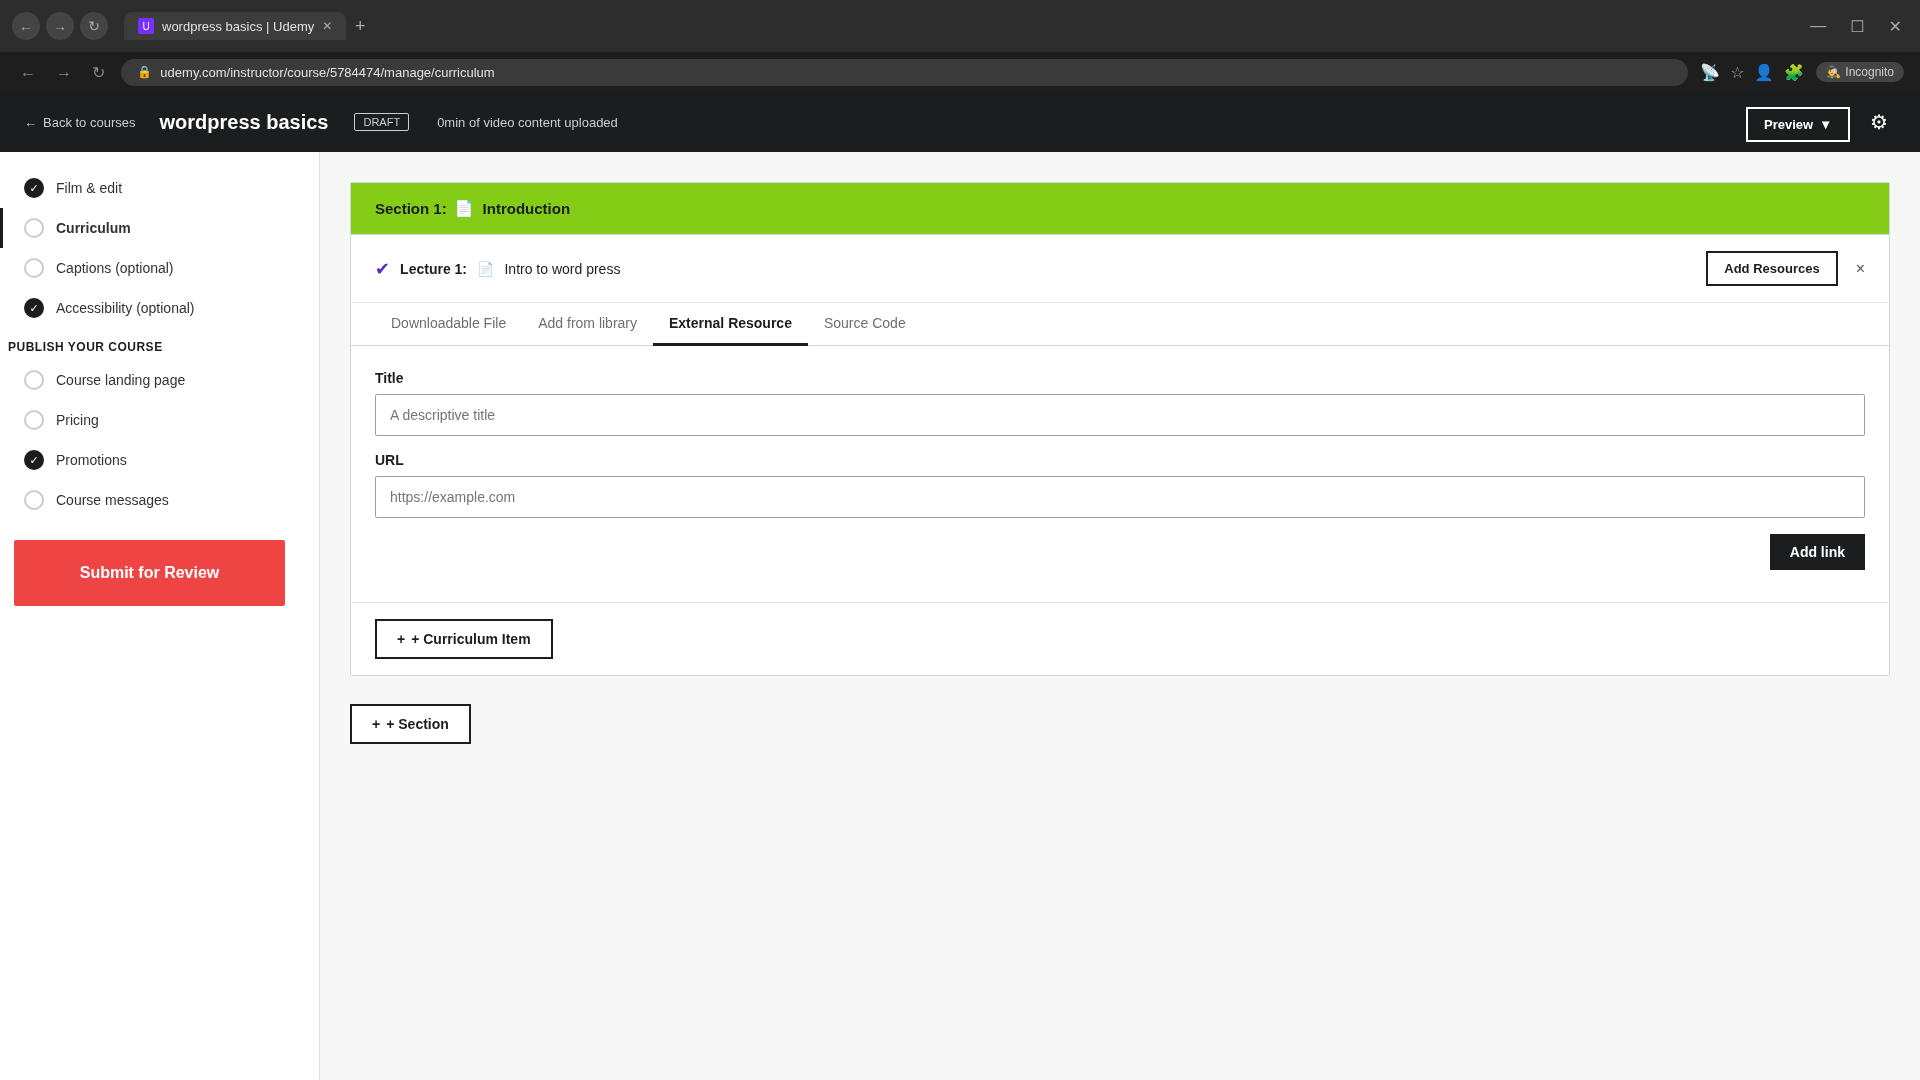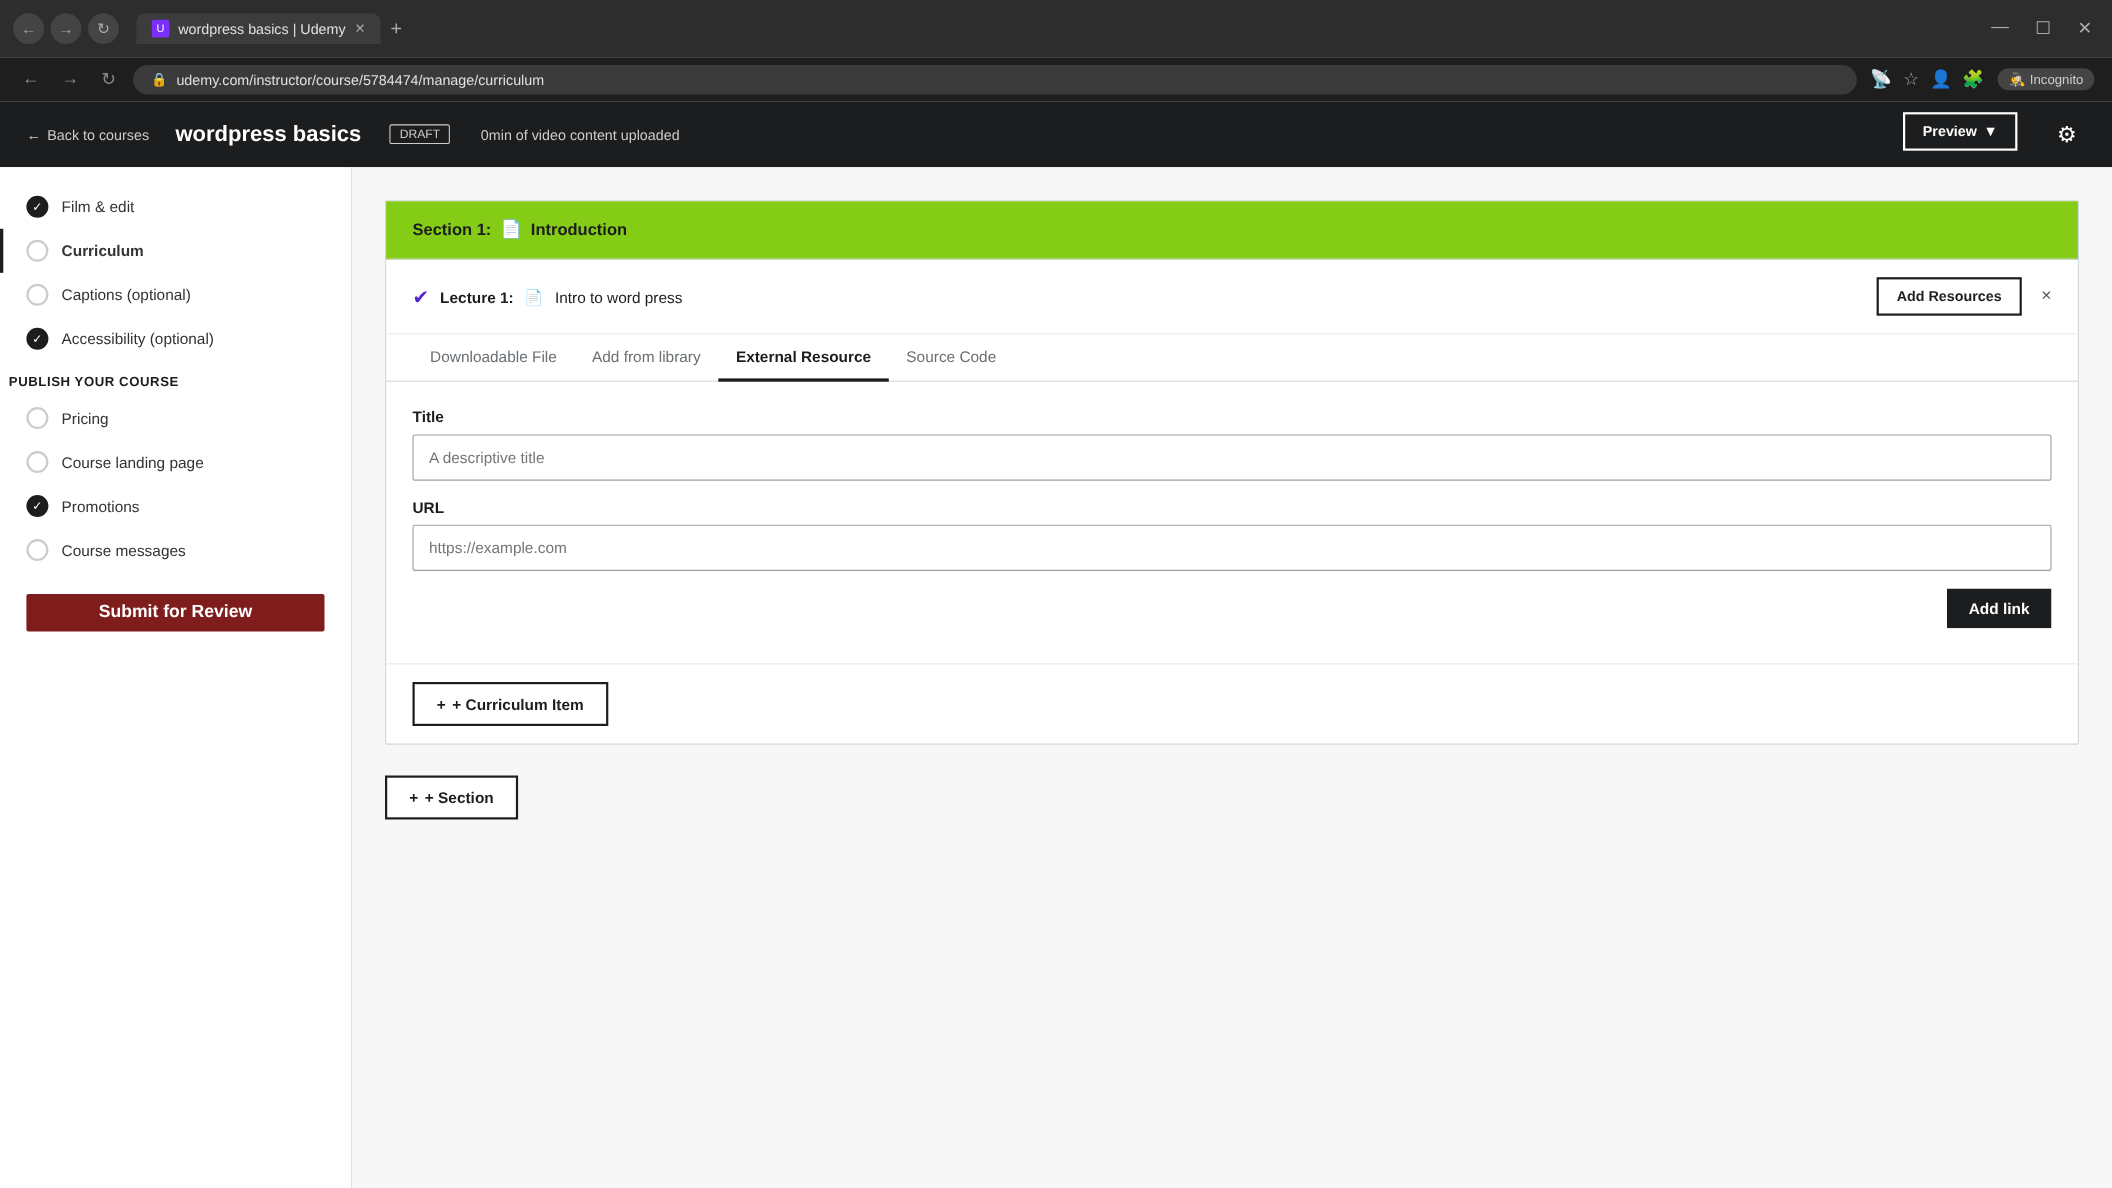--- a/index.html
+++ b/index.html
@@ -76,21 +76,21 @@
       height: 60px;
       display: flex;
       align-items: center;
       padding: 0 24px;
       gap: 16px;
     }
     .back-link { color: #ccc; font-size: 13px; display:flex;align-items:center;gap:6px; cursor:pointer; }
     .course-title { color: white; font-size: 20px; font-weight: 700; margin-left: 8px; }
     .draft-badge { background: transparent; border: 1.5px solid #ccc; color: #ccc; font-size: 11px; padding: 2px 8px; border-radius: 2px; margin-left: 10px; }
     .upload-status { color: #ccc; font-size: 13px; margin-left: 12px; }
-    .header-actions { margin-left: auto; display:flex; align-items:flex-start; gap: 28px; }
+    .header-actions { margin-left: auto; display:flex; align-items:flex-end; gap: 12px; }
     .preview-btn { border: 2px solid white; color: white; background: transparent; padding: 8px 16px; font-size: 13px; font-weight: 600; cursor: pointer; display:flex;align-items:center;gap:6px; }
     .settings-btn { color: white; font-size: 20px; cursor:pointer; padding: 8px; }
 
     
     .main-layout { display: flex; height: calc(1080px - 52px - 40px - 60px); }
 
     
     .sidebar {
       width: 320px;
       background: white;
@@ -106,25 +106,25 @@
       cursor: pointer;
       font-size: 14px;
       color: #333;
     }
     .sidebar-item.active { border-left: 3px solid #1c1d1f; padding-left: 21px; font-weight: 600; }
     .sidebar-item .circle { width: 20px; height: 20px; border-radius: 50%; border: 2px solid #ccc; flex-shrink: 0; display:flex;align-items:center;justify-content:center; }
     .sidebar-item .circle.checked { border-color: #1c1d1f; background: #1c1d1f; color: white; font-size: 11px; }
     .section-header { padding: 12px 8px 6px; font-size: 12px; font-weight: 700; color: #1c1d1f; text-transform: uppercase; letter-spacing: 0.5px; }
 
     .submit-btn {
-      margin: 20px 24px;
-      background: #7f1d1d;
+      margin: 20px 14px;
+      background: #ef4444;
       color: white;
       border: none;
-      padding: 8px;
+      padding: 24px;
       font-size: 16px;
       font-weight: 700;
       cursor: pointer;
       width: calc(100% - 48px);
       text-align: center;
       border-radius: 2px;
     }
 
     
     .content-area {
@@ -344,26 +344,26 @@
 
     <div class="sidebar-item">
       <div class="circle checked">✓</div>
       <span>Accessibility (optional)</span>
     </div>
 
     <div class="section-header">Publish your course</div>
 
     <div class="sidebar-item">
       <div class="circle"></div>
+      <span>Course landing page</span>
+    </div>
+
+    <div class="sidebar-item">
+      <div class="circle"></div>
       <span>Pricing</span>
-    </div>
-
-    <div class="sidebar-item">
-      <div class="circle"></div>
-      <span>Course landing page</span>
     </div>
 
     <div class="sidebar-item">
       <div class="circle checked">✓</div>
       <span>Promotions</span>
     </div>
 
     <div class="sidebar-item">
       <div class="circle"></div>
       <span>Course messages</span>

